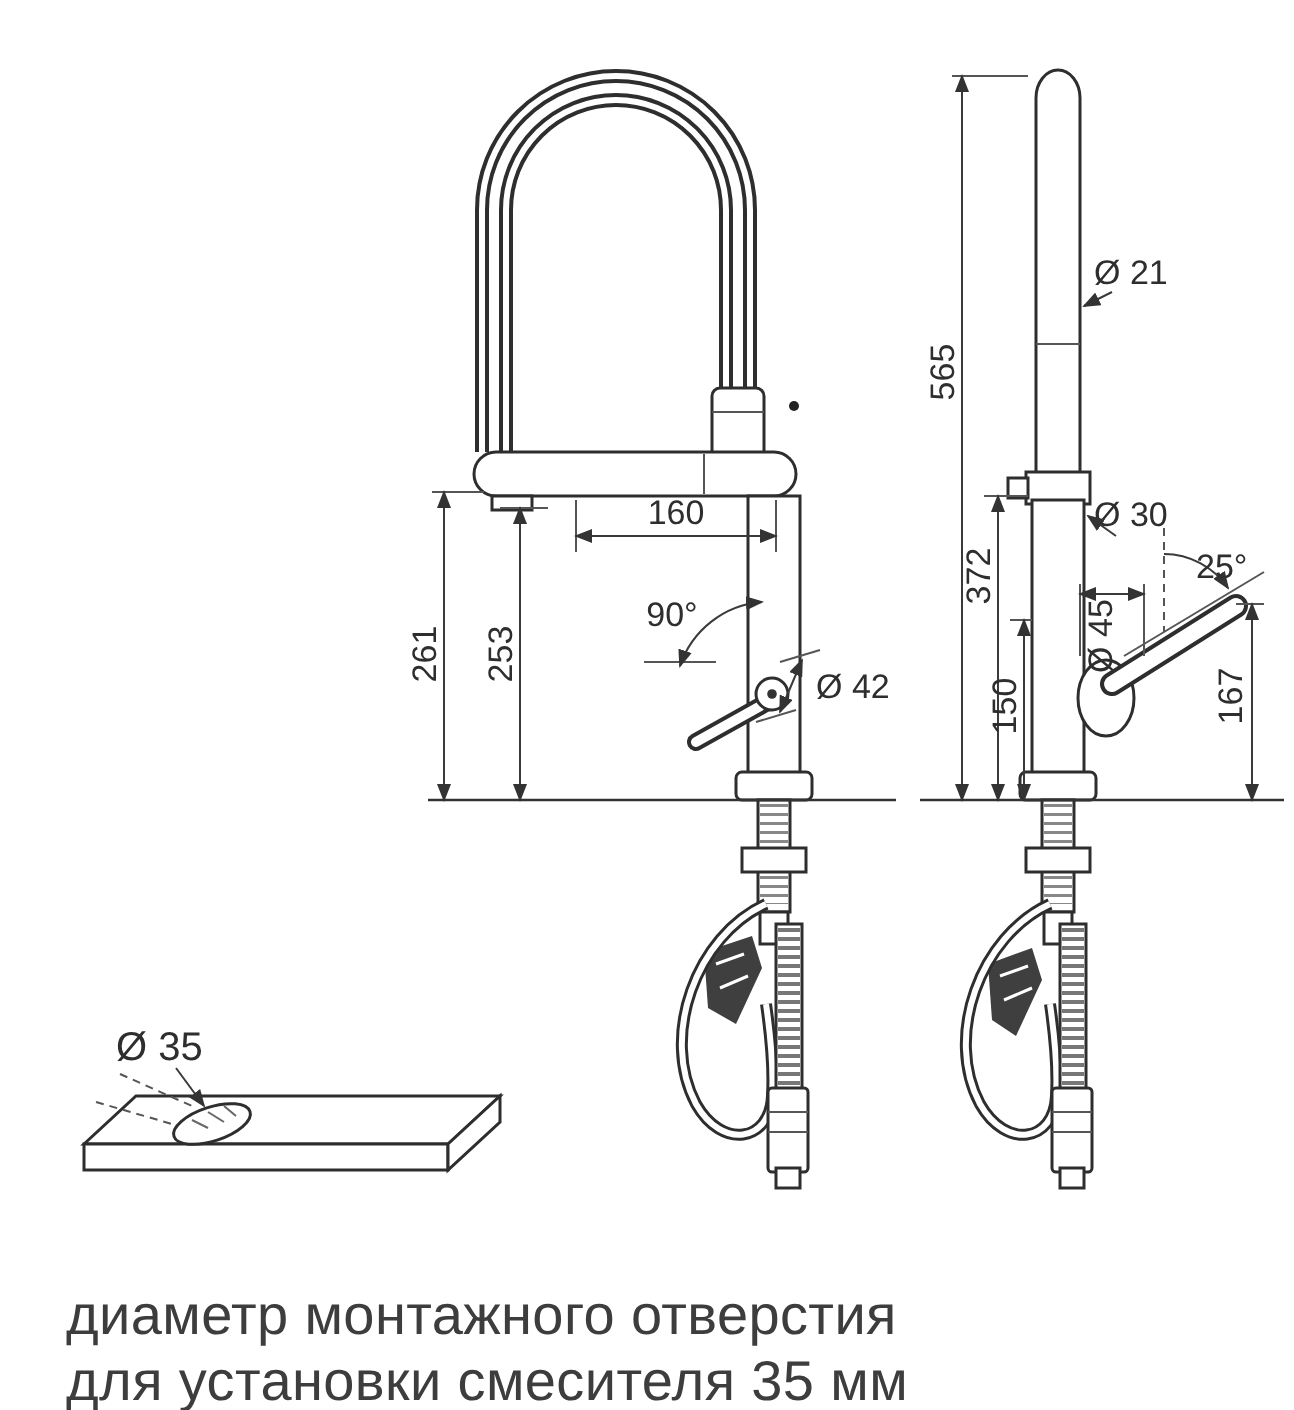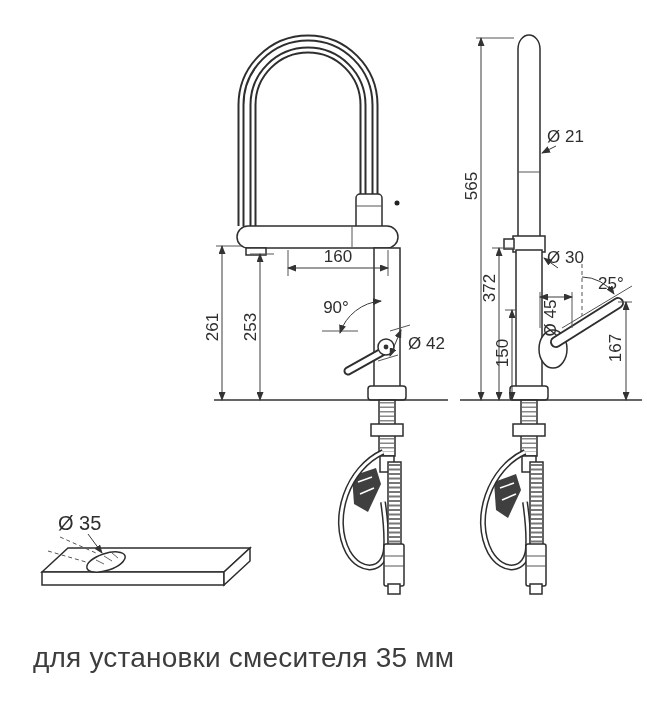--- a/index.html
+++ b/index.html
@@ -204,16 +204,17 @@
     <line x1="104" y1="556" x2="112" y2="561" stroke="#666" stroke-width="1"></line>
     <line x1="112" y1="553" x2="118" y2="558" stroke="#666" stroke-width="1"></line>
     <text class="holetext" x="58" y="530" text-anchor="start">Ø 35</text>
     <line class="dimline" x1="88" y1="534" x2="102" y2="553" marker-end="url(#aE)"></line>
     <line class="thin" x1="60" y1="537" x2="96" y2="553" stroke-dasharray="4 3"></line>
     <line class="thin" x1="48" y1="551" x2="86" y2="562" stroke-dasharray="4 3"></line>
   </g>
 </svg>
 
 <div class="caption">
+  <div>диаметр монтажного отверстия</div>
   <div>для установки смесителя 35 мм</div>
 </div>
 
 </div>
 
 </body></html>

